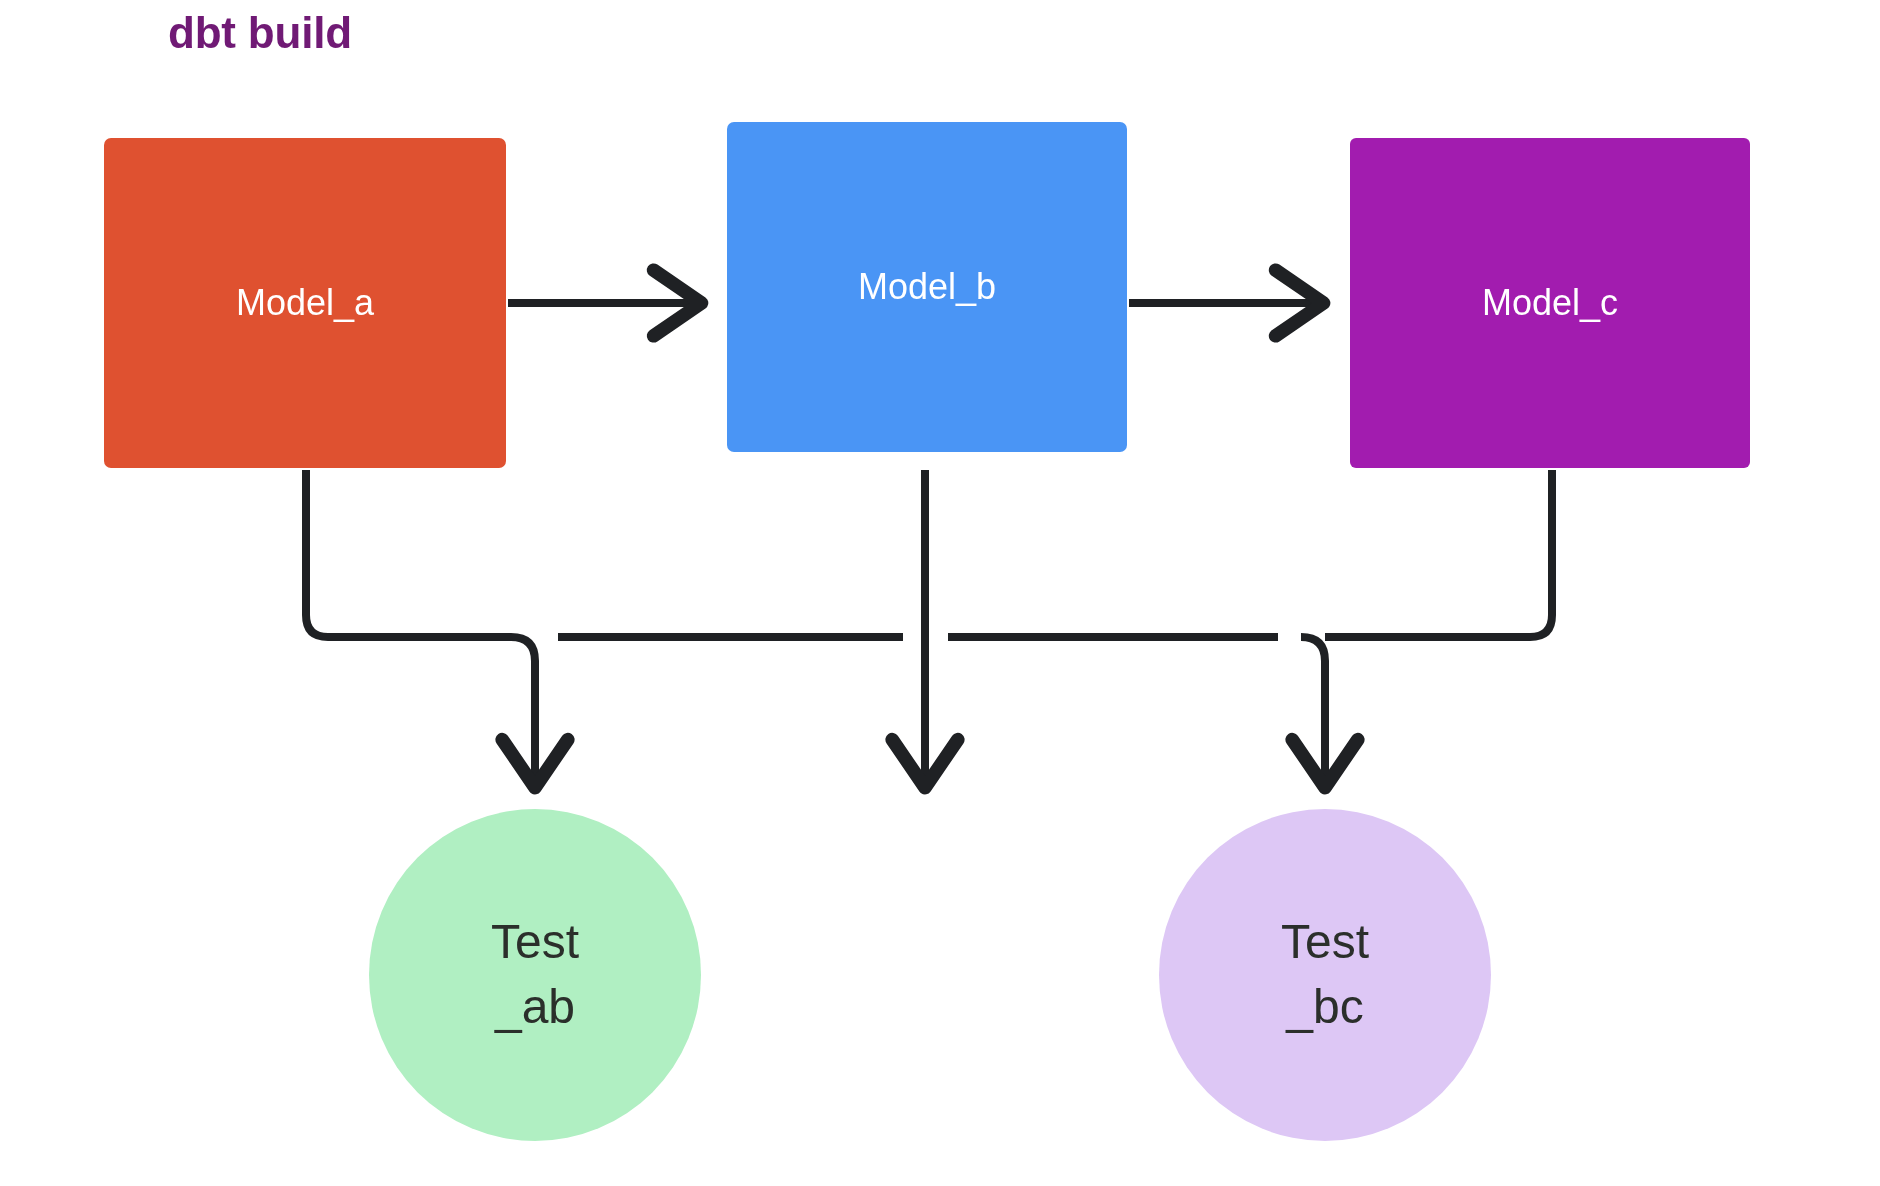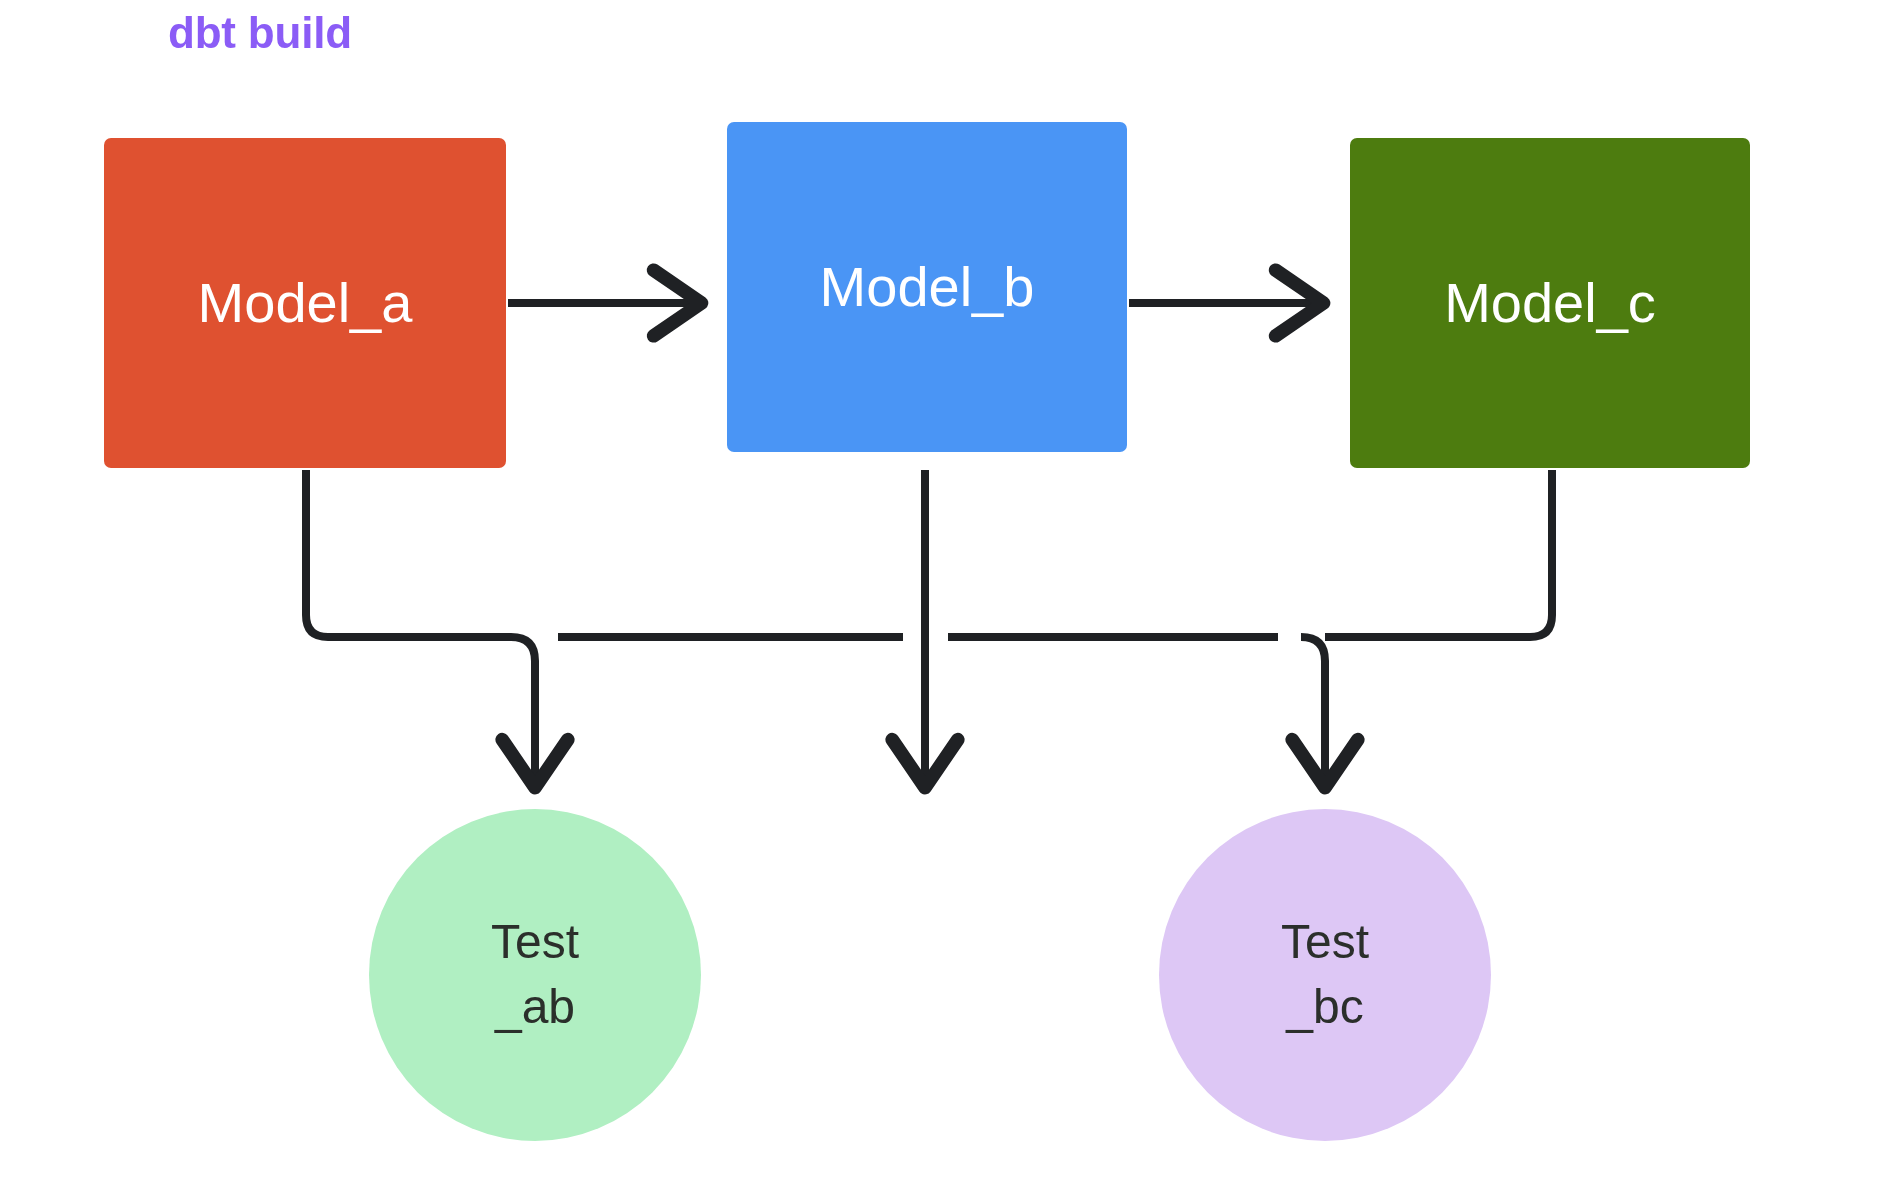--- a/index.html
+++ b/index.html
@@ -12,35 +12,35 @@
   }
   #stage { position:absolute; left:0; top:0; width:1880px; height:1186px; }
 
   #edges { position:absolute; left:0; top:0; width:1880px; height:1186px; pointer-events:none; }
 
   .title {
     position:absolute;
     left:168px; top:8px;
     font-size:44px;
     font-weight:700;
-    color:#8b5cf6;
+    color:#701a75;
     letter-spacing:-0.2px;
     white-space:nowrap;
   }
 
   .node-box {
     position:absolute;
     border-radius:7px;
     display:flex;
     align-items:center;
     justify-content:center;
     box-sizing:border-box;
   }
   .node-box .node-label {
-    font-size:56px;
+    font-size:36px;
     color:#ffffff;
     font-weight:400;
     white-space:nowrap;
     line-height:1.1;
   }
 
   .node-circle {
     position:absolute;
     border-radius:50%;
     display:flex;
@@ -97,21 +97,21 @@
   </svg>
 
   <div class="node-box" style="left:104px; top:138px; width:402px; height:330px; background:#DF5130;">
     <span class="node-label">Model_a</span>
   </div>
 
   <div class="node-box" style="left:727px; top:122px; width:400px; height:330px; background:#4A95F5;">
     <span class="node-label">Model_b</span>
   </div>
 
-  <div class="node-box" style="left:1350px; top:138px; width:400px; height:330px; background:#4d7c0f;">
+  <div class="node-box" style="left:1350px; top:138px; width:400px; height:330px; background:#a21caf;border-radius:6px;">
     <span class="node-label">Model_c</span>
   </div>
 
   <div class="node-circle" style="left:369px; top:809px; width:332px; height:332px; background:#B0EFC2;">
     <span class="node-label">Test
 _ab</span>
   </div>
 
 
   <div class="node-circle" style="left:1159px; top:809px; width:332px; height:332px; background:#DDC7F5;">

